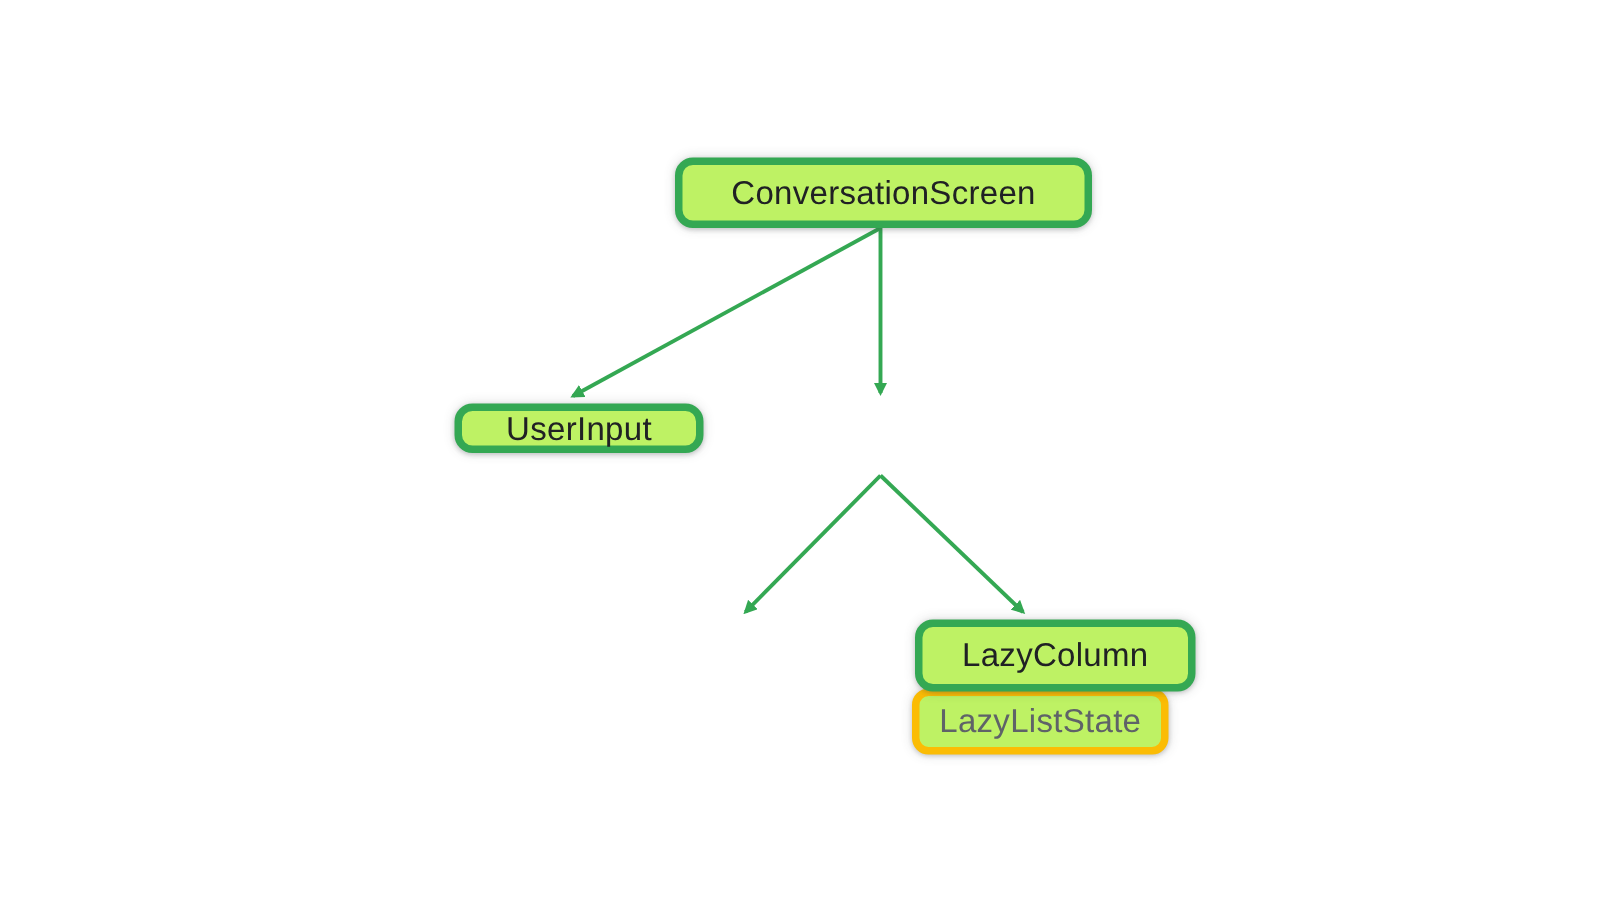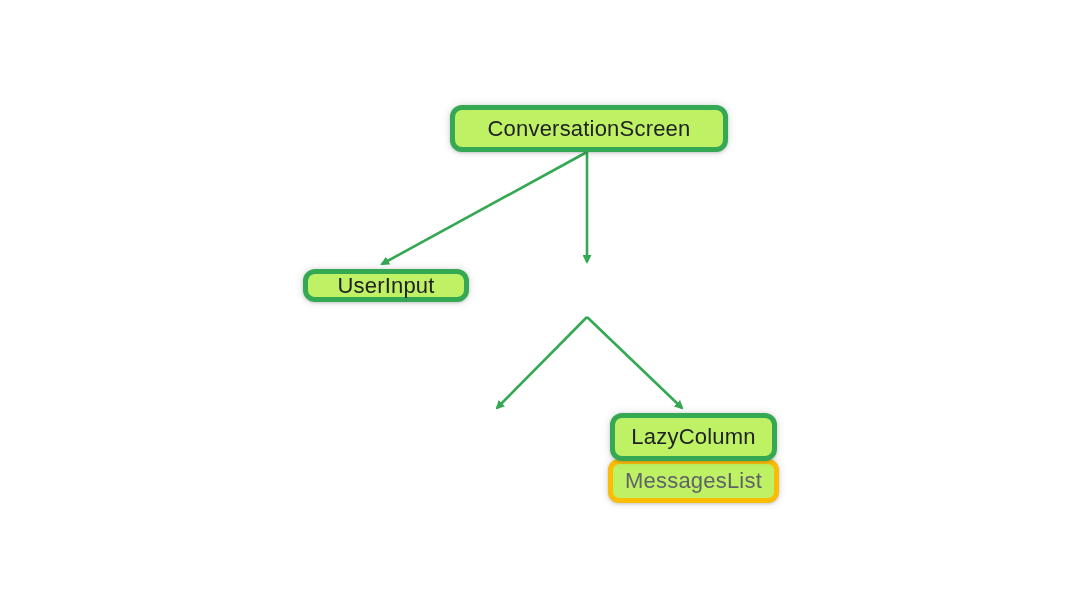--- a/index.html
+++ b/index.html
@@ -41,21 +41,21 @@
   }
   .node--yellow {
     border-color: #FBBC04;
     color: #5F6368;
     border-radius: 11px;
   }
   .node--conversation { left: 450px; top: 105px; width: 278px; height: 47px; }
   .node--userinput    { left: 303px; top: 269px; width: 166px; height: 33px; }
   .node--messageslist { left: 500px; top: 269px; width: 168px; height: 48px; }
   .node--button       { left: 400px; top: 413px; width: 167px; height: 48px; }
-  .node--lazycolumn   { left: 610px; top: 413px; width: 167px; height: 48px; z-index: 3; }
+  .node--lazycolumn   { left: 610px; top: 413px; width: 187px; height: 48px; z-index: 3; }
   .node--lazyliststate{ left: 608px; top: 459px; width: 171px; height: 44px; font-size: 22px; }
 </style>
 </head>
 <body>
 
 <div class="canvas">
 
   <svg class="edges-layer" width="1080" height="608" viewBox="0 0 1080 608" xmlns="http://www.w3.org/2000/svg">
     <defs>
       <marker id="arrowhead" markerWidth="9" markerHeight="9" refX="7" refY="4.5" orient="auto" markerUnits="userSpaceOnUse">
@@ -76,16 +76,16 @@
     <span>UserInput</span>
   </div>
 
 
 
   <div class="node node--lazycolumn">
     <span>LazyColumn</span>
   </div>
 
   <div class="node node--yellow node--lazyliststate">
-    <span>MessagesList</span>
+    <span>LazyListState</span>
   </div>
 
 </div>
 
 </body></html>

